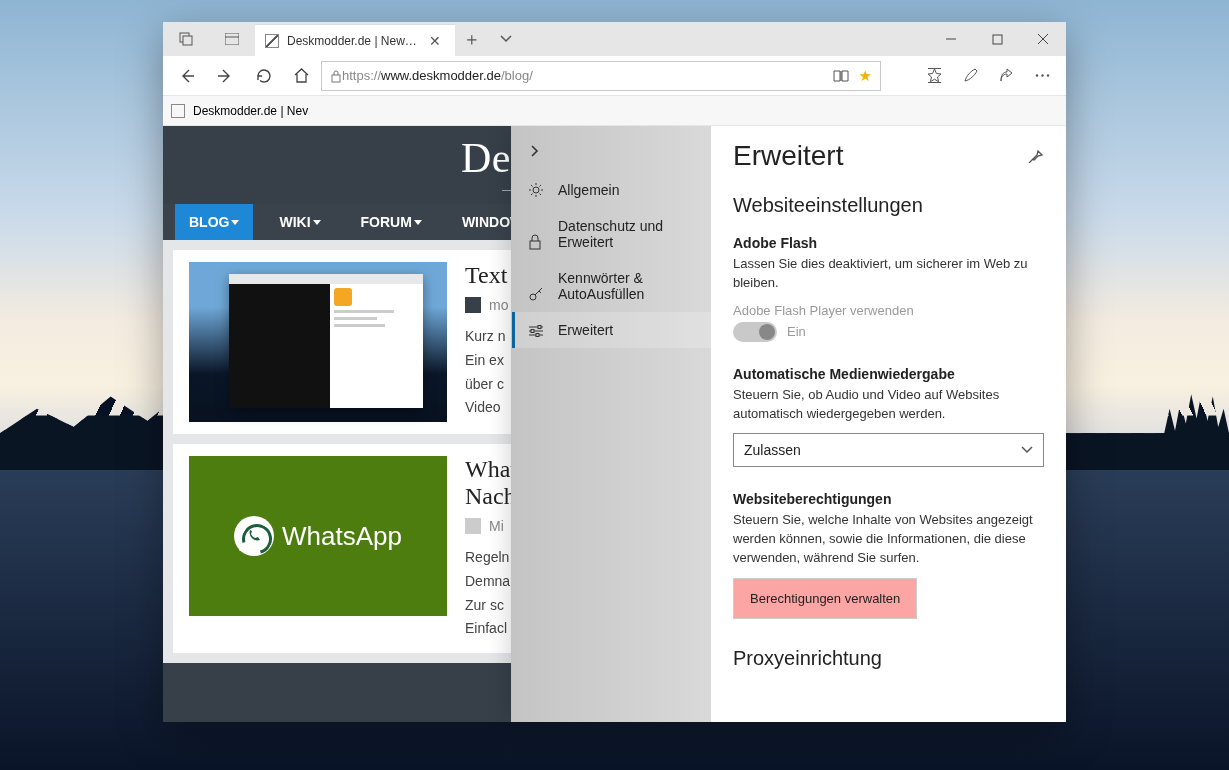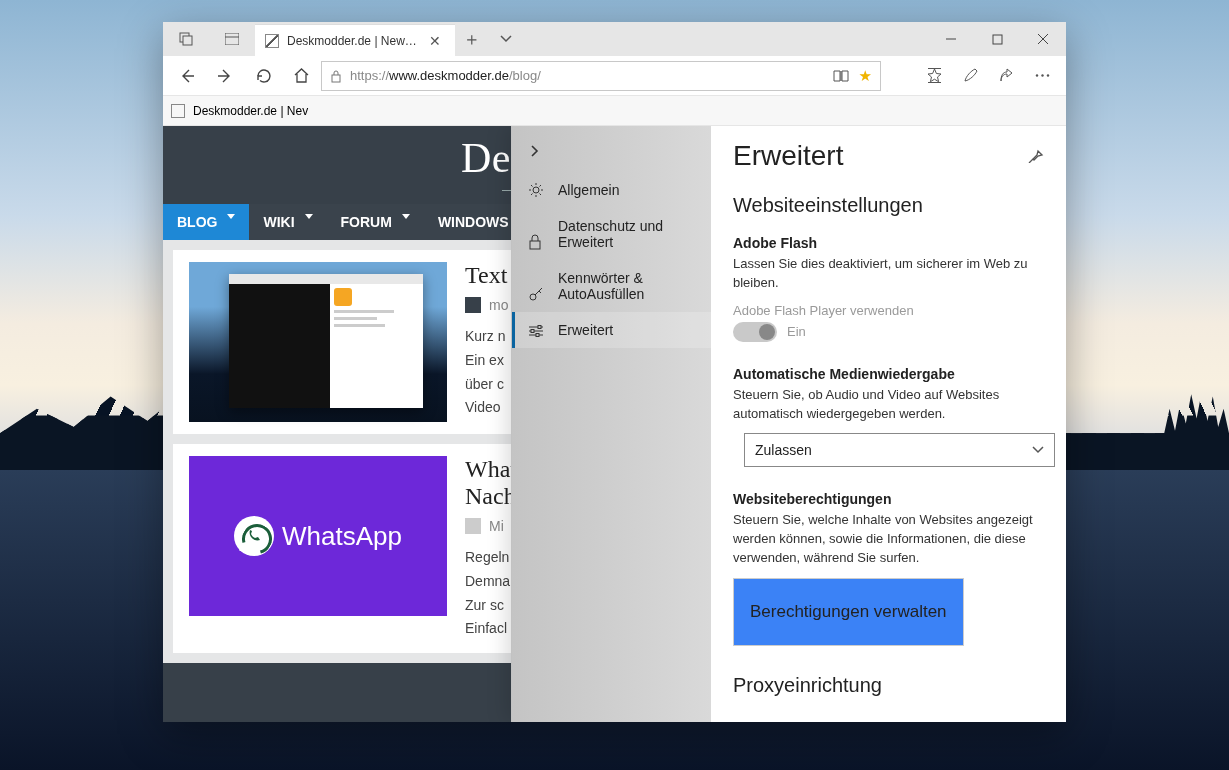--- a/index.html
+++ b/index.html
@@ -37,21 +37,21 @@
   }
   .tab .favico { width:14px; height:14px; border:1px solid #888; background:linear-gradient(135deg,#fff 45%,#555 46% 55%,#fff 56%);}
   .tab-title { font-size:12px; color:#333; max-width:130px; overflow:hidden; white-space:nowrap; text-overflow:ellipsis;}
   .tab-close { font-size:14px; color:#555; padding:2px 4px;}
   .newtab, .tablist { width:34px; display:flex; align-items:center; justify-content:center; color:#555; font-size:18px;}
   .spacer { flex:1; }
   .winbtn { width:46px; display:flex; align-items:center; justify-content:center; color:#444;}
   
   .addrbar { height:40px; display:flex; align-items:center; padding:0 6px; gap:2px; background:#fff; border-bottom:1px solid #e6e6e6;}
   .navbtn { width:36px; height:36px; display:flex; align-items:center; justify-content:center; color:#555;}
-  .urlbox { flex:1; max-width:560px; height:30px; border:1px solid #c8c8c8; display:flex; align-items:center; padding:0 8px; gap:8px; font-size:13px; color:#555;}
+  .urlbox { flex:1; max-width:560px; height:30px; border:1px solid #c8c8c8; display:flex; align-items:center; padding:0 8px; font-size:13px; color:#555;}
   .urlbox .proto { color:#888;}
   .urlbox .path { color:#888;}
   .urlbox .host { color:#222;}
   .urlbox .readmode { margin-left:auto; display:flex; gap:10px; align-items:center;}
   .star { color:#f0b400; font-size:15px;}
   .tbicons { display:flex; margin-left:auto;}
   
   .favbar { height:30px; display:flex; align-items:center; padding:0 8px; gap:8px; font-size:12px; background:#f7f7f7; border-bottom:1px solid #e6e6e6;}
   .favbar .favico2 { width:14px; height:14px; border:1px solid #888;}
   
@@ -60,37 +60,37 @@
     position:absolute; inset:0; background:#374049; overflow:hidden;
   }
   .page-header {
     text-align:center; color:#fff; padding:8px 0 6px;
   }
   .logo { font-family:"Georgia","Times New Roman",serif; font-weight:400; font-size:42px; letter-spacing:.5px; display:inline-flex; align-items:center; gap:8px;}
   .logo-badge { width:30px; height:30px; border:1px solid #fff; border-radius:4px; display:inline-flex; align-items:center; justify-content:center; font-size:18px; transform:rotate(-20deg);}
   .tagline { font-size:14px; font-style:italic; color:#e4e4e4; display:flex; align-items:center; justify-content:center; gap:10px;}
   .tagline::before, .tagline::after { content:""; width:34px; height:1px; background:#9aa;}
   .navmenu { display:flex; background:#3a434c;}
-  .navitem { padding:10px 14px; color:#fff; font-weight:700; font-size:14px; display:flex; gap:10px;}
+  .navitem { padding:10px 14px; color:#fff; font-weight:700; font-size:14px; display:flex; align-items:center; gap:2px;margin-left:12px;}
   .navitem.active { background:#1e88d6;}
   .caret-down { width:0; height:0; border-left:4px solid transparent; border-right:4px solid transparent; border-top:5px solid #fff;}
   .feed { background:#e5e6e7; padding:10px; display:flex; flex-direction:column; gap:10px;}
   .card { background:#fff; padding:12px 16px; display:flex; gap:18px;}
   .thumb { width:258px; height:160px; background:#1a2f45; flex:none; position:relative;}
   
   .thumb1 { background:linear-gradient(to bottom,#6fa8d8 0%, #6fa8d8 28%, #0a1628 70%, #081220 100%);}
   .thumb1 .win { position:absolute; left:40px; top:12px; right:24px; bottom:14px; background:#fff; box-shadow:0 4px 12px rgba(0,0,0,.4);}
   .thumb1 .win .tb { height:10px; background:#e8e8e8;}
   .thumb1 .win .bd { position:absolute; top:10px; left:0; right:0; bottom:0; display:flex;}
   .thumb1 .win .ed { background:#111; flex:1.2;}
   .thumb1 .win .pnl { background:#fff; flex:1; padding:4px;}
   .thumb1 .win .pnl .ic { width:18px; height:18px; background:#f5a623; border-radius:3px; margin-bottom:4px;}
   .thumb1 .win .pnl .ln { height:3px; background:#ccc; margin:4px 0; width:70%;}
   
-  .thumb2 { background:#6d28d9; display:flex; align-items:center; justify-content:center; gap:8px;}
+  .thumb2 { background:#4d7c0f; display:flex; align-items:center; justify-content:center; gap:8px;}
   .wa-icon { width:40px; height:40px; background:#fff; border-radius:50%; position:relative;}
   .wa-icon::after { content:""; position:absolute; left:8px; top:8px; width:24px; height:24px; border:3px solid #1b5e3a; border-radius:50%; border-bottom-color:transparent; transform:rotate(30deg);}
   .wa-icon::before { content:""; position:absolute; left:6px; bottom:4px; width:0; height:0; border-left:8px solid #fff; border-top:6px solid transparent; border-bottom:0 solid transparent; transform:rotate(20deg);}
   .wa-phone { position:absolute; left:14px; top:14px; width:12px; height:12px; background:#1b5e3a; clip-path: path("M2 0 C0 6 6 12 12 10 L10 7 L7 8 C5 7 4 6 3 4 L4 1 Z"); }
   .wa-text { color:#fff; font-size:26px; font-weight:500;}
   .card-body h2 { font-family:Georgia,serif; font-size:24px; color:#222; font-weight:400; margin-bottom:8px; overflow:hidden; white-space:nowrap;}
   .meta { display:flex; align-items:center; gap:8px; font-size:14px; color:#888; margin-bottom:12px;}
   .meta .avs { width:16px; height:16px; background:#374049;}
   .card-body p { font-size:14px; color:#444; line-height:1.7; overflow:hidden;}
   
@@ -116,24 +116,24 @@
   .section-h { font-size:20px; font-weight:400; margin:8px 0 18px;}
   .subh { font-size:14px; font-weight:600; margin-bottom:4px;}
   .desc { font-size:13px; color:#333; line-height:1.45; margin-bottom:10px;}
   .muted { color:#9a9a9a; font-size:13px; margin:6px 0 4px;}
   .toggle { display:flex; align-items:center; gap:10px; margin-bottom:24px;}
   .toggle-track { width:44px; height:20px; background:#c9c9c9; border-radius:10px; position:relative;}
   .toggle-thumb { position:absolute; right:2px; top:2px; width:16px; height:16px; border-radius:50%; background:#888;}
   .toggle-label { font-size:13px; color:#9a9a9a;}
   .select {
     width:100%; height:34px; border:1px solid #888; display:flex; align-items:center;
-    padding:0 10px; font-size:14px; color:#222; justify-content:space-between; margin-bottom:24px;margin-left:11px;
+    padding:0 10px; font-size:14px; color:#222; justify-content:space-between; margin-bottom:24px;
   }
   .btn {
-    display:inline-block; background:#3b82f6; border:1px solid #ccc; padding:23px 16px; font-size:17px;
+    display:inline-block; background:#fca5a5; border:1px solid #ccc; padding:12px 16px; font-size:13px;
   }
   svg { display:block; }
 </style>
 </head>
 <body>
 
 <div class="treeline"></div>
 <div class="treeline right"></div>
 <div class="lake"></div>
 

